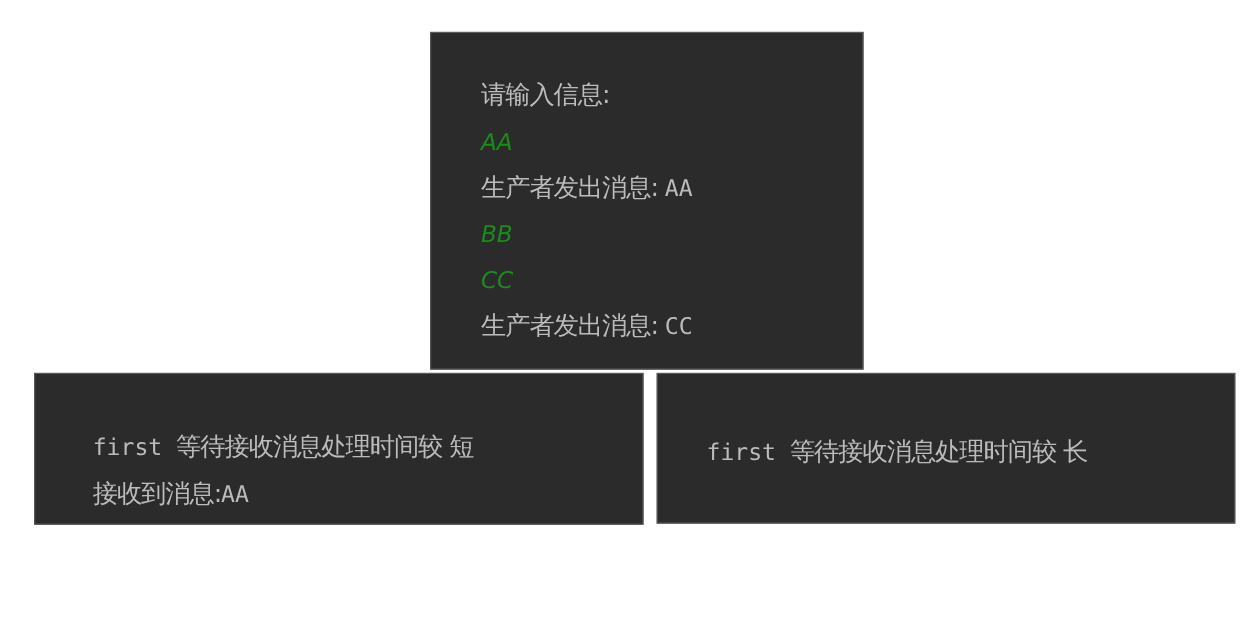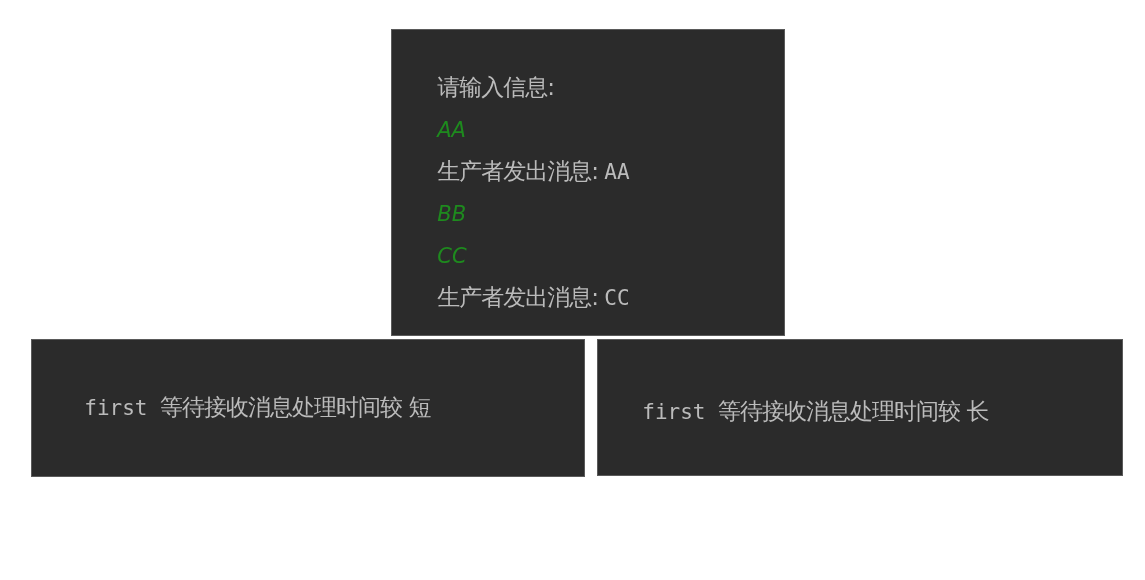--- a/index.html
+++ b/index.html
@@ -60,20 +60,23 @@
   <div class="line">
     <span class="cjk">生产者发出消息: </span><span class="mono">CC</span>
   </div>
 </div>
 
 <div id="consumer-first" class="console">
   <div class="line">
     <span class="mono">first </span><span class="cjk">等待接收消息处理时间较 短</span>
   </div>
   <div class="line">
+    <span class="cjk">接收到消息:</span><span class="mono">AA</span>
+  </div>
+  <div class="line">
     
   </div>
   <div class="line cursor-line">
     
   </div>
 </div>
 
 <div id="consumer-second" class="console">
   <div class="line">
     <span class="mono">first </span><span class="cjk">等待接收消息处理时间较 长</span>

